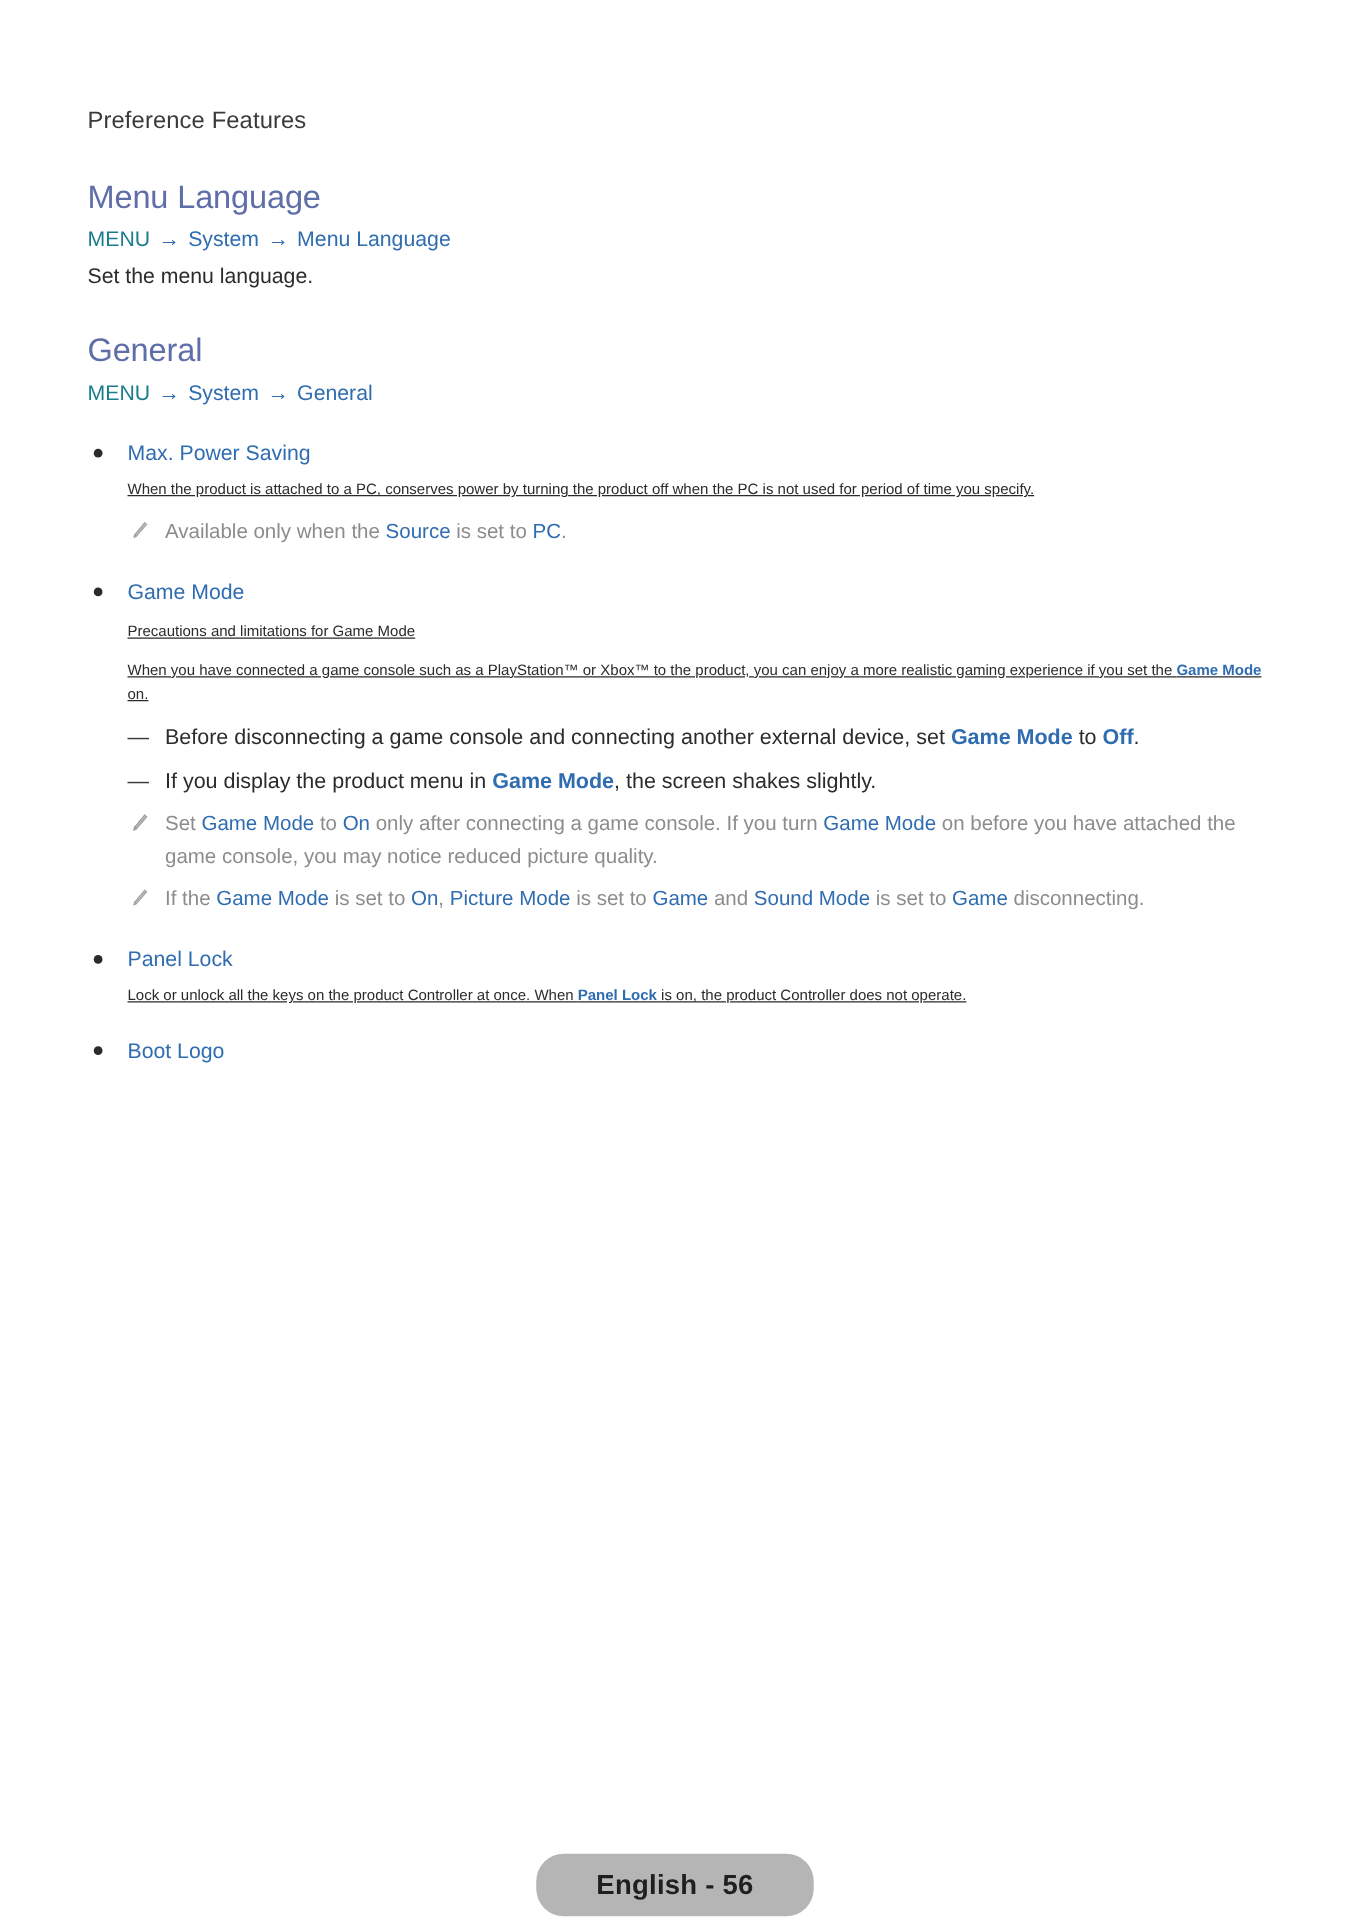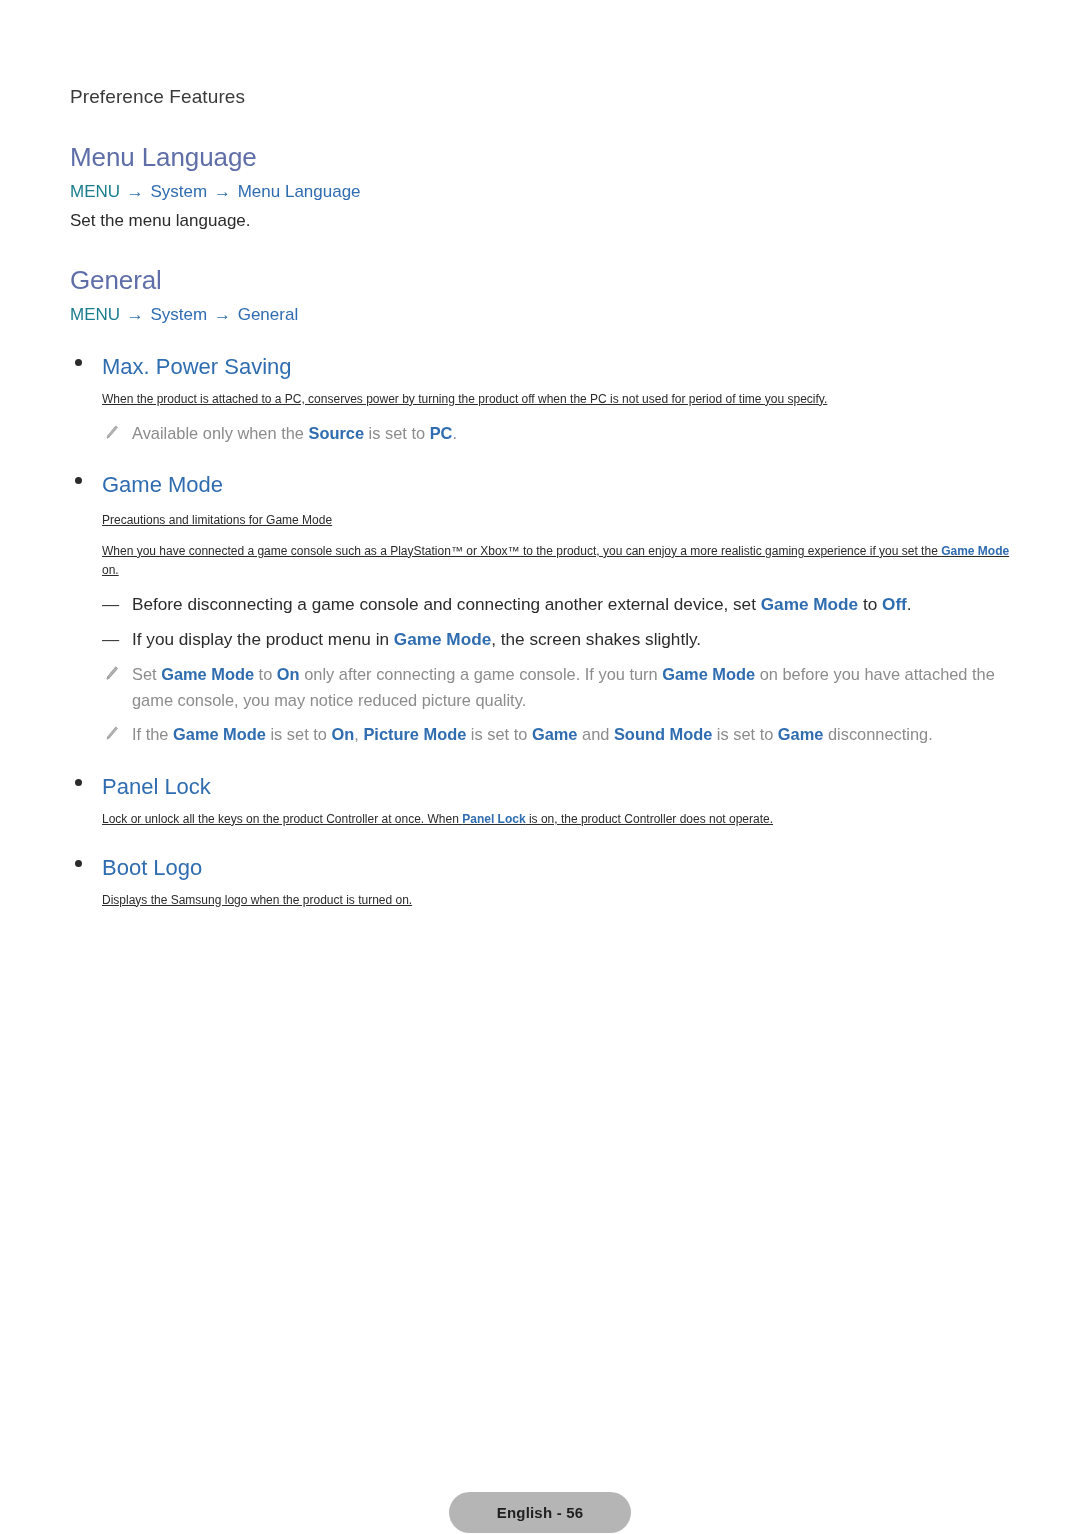--- a/index.html
+++ b/index.html
@@ -69,21 +69,21 @@
     margin: 0;
   }
 
   
   .bullet-item { margin-top: 22px; }
   .bullet-item:first-of-type { margin-top: 17px; }
 
   .bullet-head {
     position: relative;
     padding-left: 32px;
-    font-size: 22px;
+    font-size: 17px;
     color: #2f6cb0;
     line-height: 1.5;
   }
   .bullet-head .dot {
     position: absolute;
     left: 5px;
     top: 9px;
     width: 7px;
     height: 7px;
     border-radius: 50%;
@@ -130,35 +130,35 @@
     position: absolute;
     left: 34px;
     top: 3px;
     width: 15px;
     height: 16px;
     display: block;
   }
 
   
   .hl { color: #2f6cb0; font-weight: bold; }
-  .note-item .hl { color: #2f6cb0; font-weight: bold; }
+  .note-item .hl { color: #2f6cb0; font-weight: normal; }
 
   
   .footer {
     position: absolute;
     left: 0;
     right: 0;
     bottom: 32px;
     display: flex;
     justify-content: center;
   }
   .footer-pill {
     background: #b5b5b5;
     color: #1f1f1f;
-    font-size: 15px;
+    font-size: 22px;
     font-weight: bold;
     border-radius: 22px;
     padding: 12px 48px;
     letter-spacing: .2px;
   }
 </style>
 </head>
 <body>
 
 <div class="page">
@@ -248,20 +248,19 @@
       <span>Panel Lock</span>
     </div>
     <p class="body-para"><span>Lock or unlock all the keys on the product Controller at once. When </span><span class="hl">Panel Lock</span><span> is on, the product Controller does not operate.</span></p>
   </div>
 
   <div class="bullet-item">
     <div class="bullet-head">
       <span class="dot"></span>
       <span>Boot Logo</span>
     </div>
-    <p class="body-para">Displays the Samsung logo when the product is turned on.</p>
   </div>
 
   <div class="footer">
     <div class="footer-pill">English - 56</div>
   </div>
 
 </div>
 
 </body></html>

